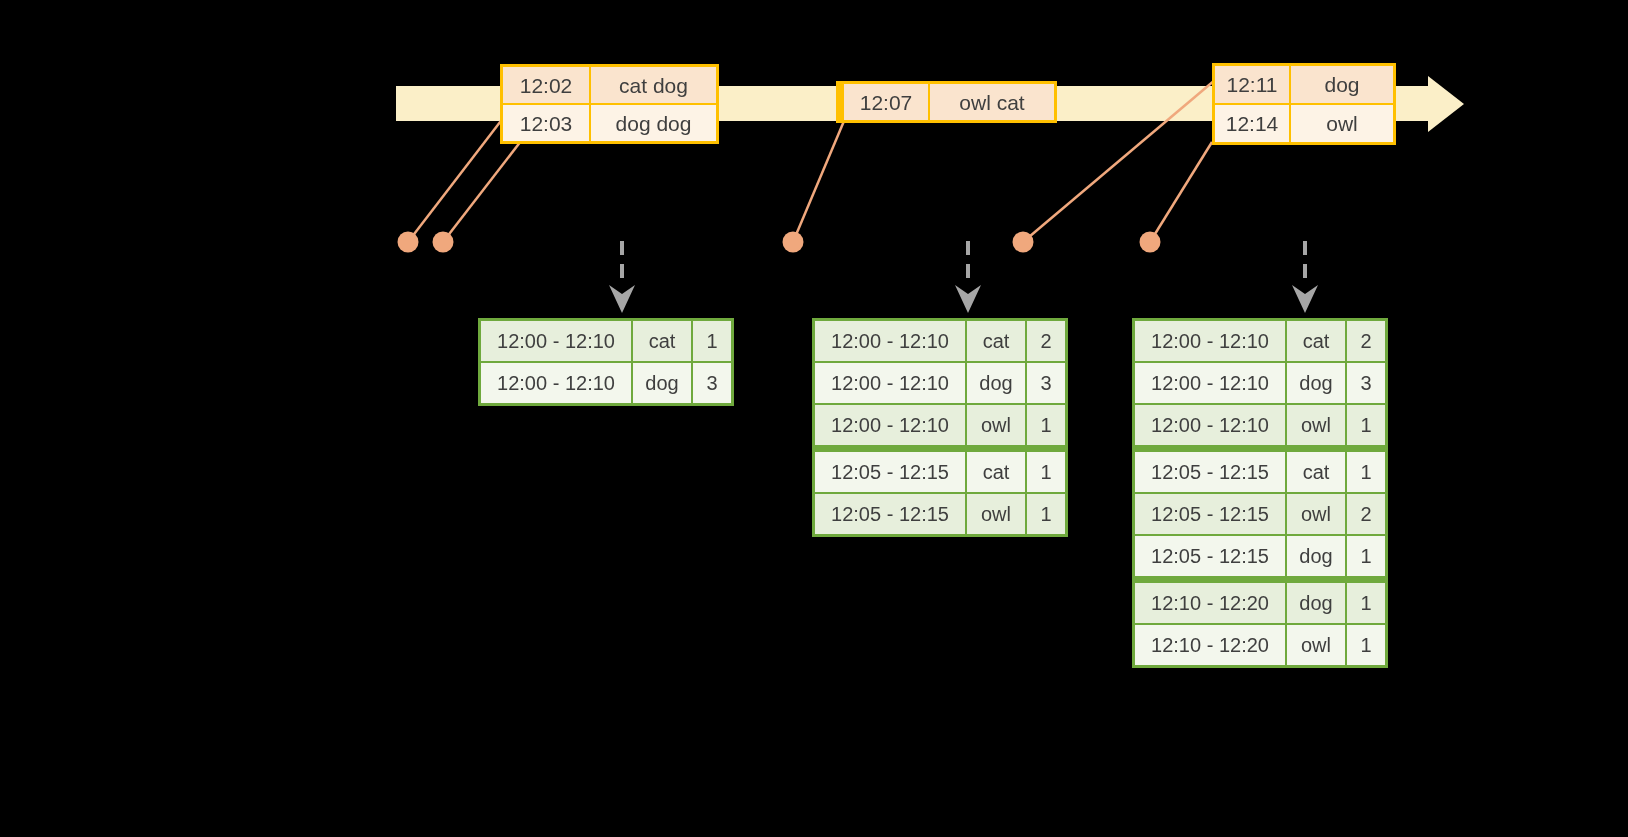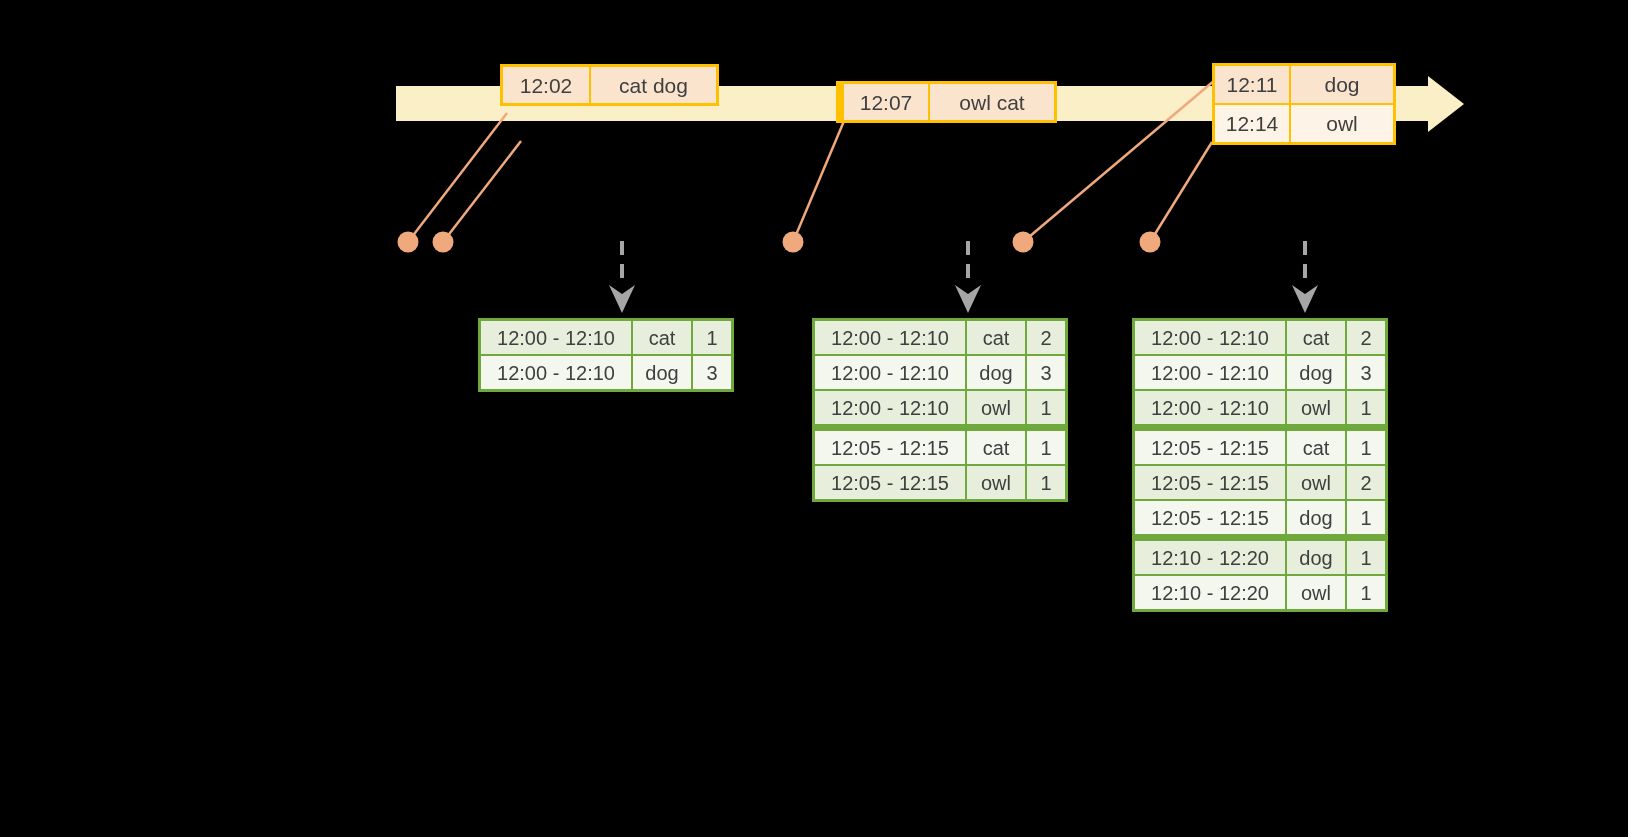--- a/index.html
+++ b/index.html
@@ -48,21 +48,21 @@
   .et3{left:1212px;top:63px;}
   
   .result-table{
     position:absolute;z-index:3;
     display:flex;flex-direction:column;gap:2px;padding:3px;
     background:var(--result-border,#6fa93d);
   }
   .g1{left:478px;top:318px;}
   .g2{left:812px;top:318px;}
   .g3{left:1132px;top:318px;}
-  .result-row{display:flex;gap:2px;height:33px;}
+  .result-row{display:flex;gap:2px;height:40px;}
   .result-row .cell{display:flex;align-items:center;justify-content:center;
     font-size:20px;line-height:1;}
   .result-row.dark .cell{background:var(--result-dark,#e7efdc);}
   .result-row.light .cell{background:var(--result-light,#f3f7ed);}
   .w-window{width:150px}
   .w-word{width:58px}
   .w-count{width:38px}
   .group-sep{height:3px;background:var(--result-border,#6fa93d);}
 </style>
 </head>
@@ -93,20 +93,24 @@
     <path class="trigger-head" d="M955 285 L968 313 L981 285 L968 294 Z"></path>
     <line class="trigger-line" x1="1305" y1="241" x2="1305" y2="287"></line>
     <path class="trigger-head" d="M1292 285 L1305 313 L1318 285 L1305 294 Z"></path>
   </svg>
 
   <div class="event-table et1">
       <div class="event-row dark">
         <div class="cell cell-time">12:02</div>
         <div class="cell cell-words">cat dog</div>
       </div>
+      <div class="event-row light">
+        <div class="cell cell-time">12:03</div>
+        <div class="cell cell-words">dog dog</div>
+      </div>
     </div>
   <div class="event-table et2">
       <div class="event-row dark">
         <div class="cell cell-time">12:07</div>
         <div class="cell cell-words">owl cat</div>
       </div>
     </div>
   <div class="event-table et3">
       <div class="event-row dark">
         <div class="cell cell-time">12:11</div>

